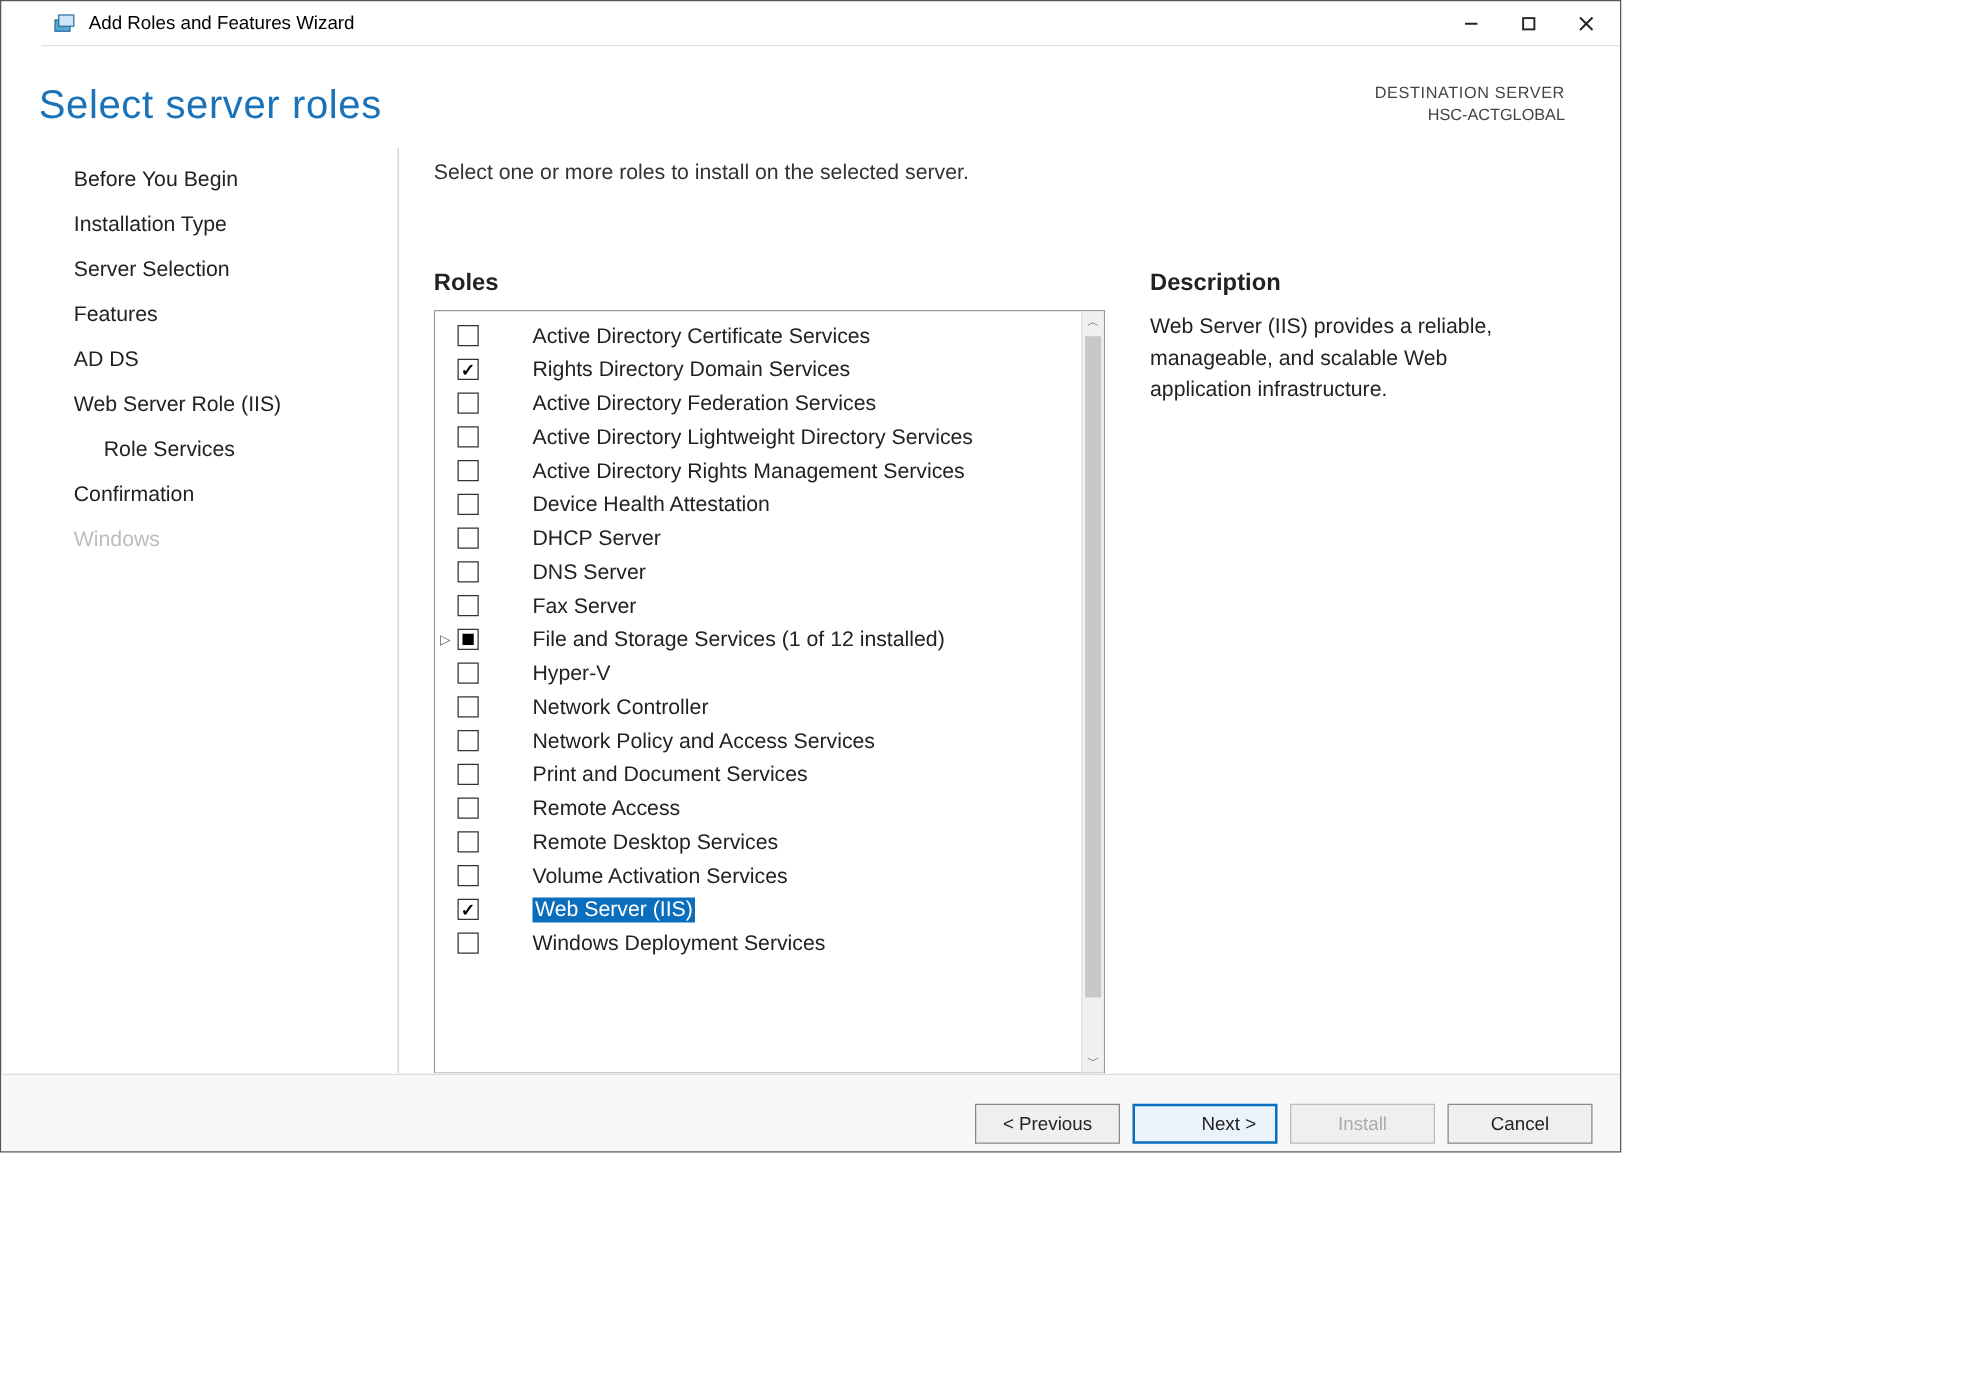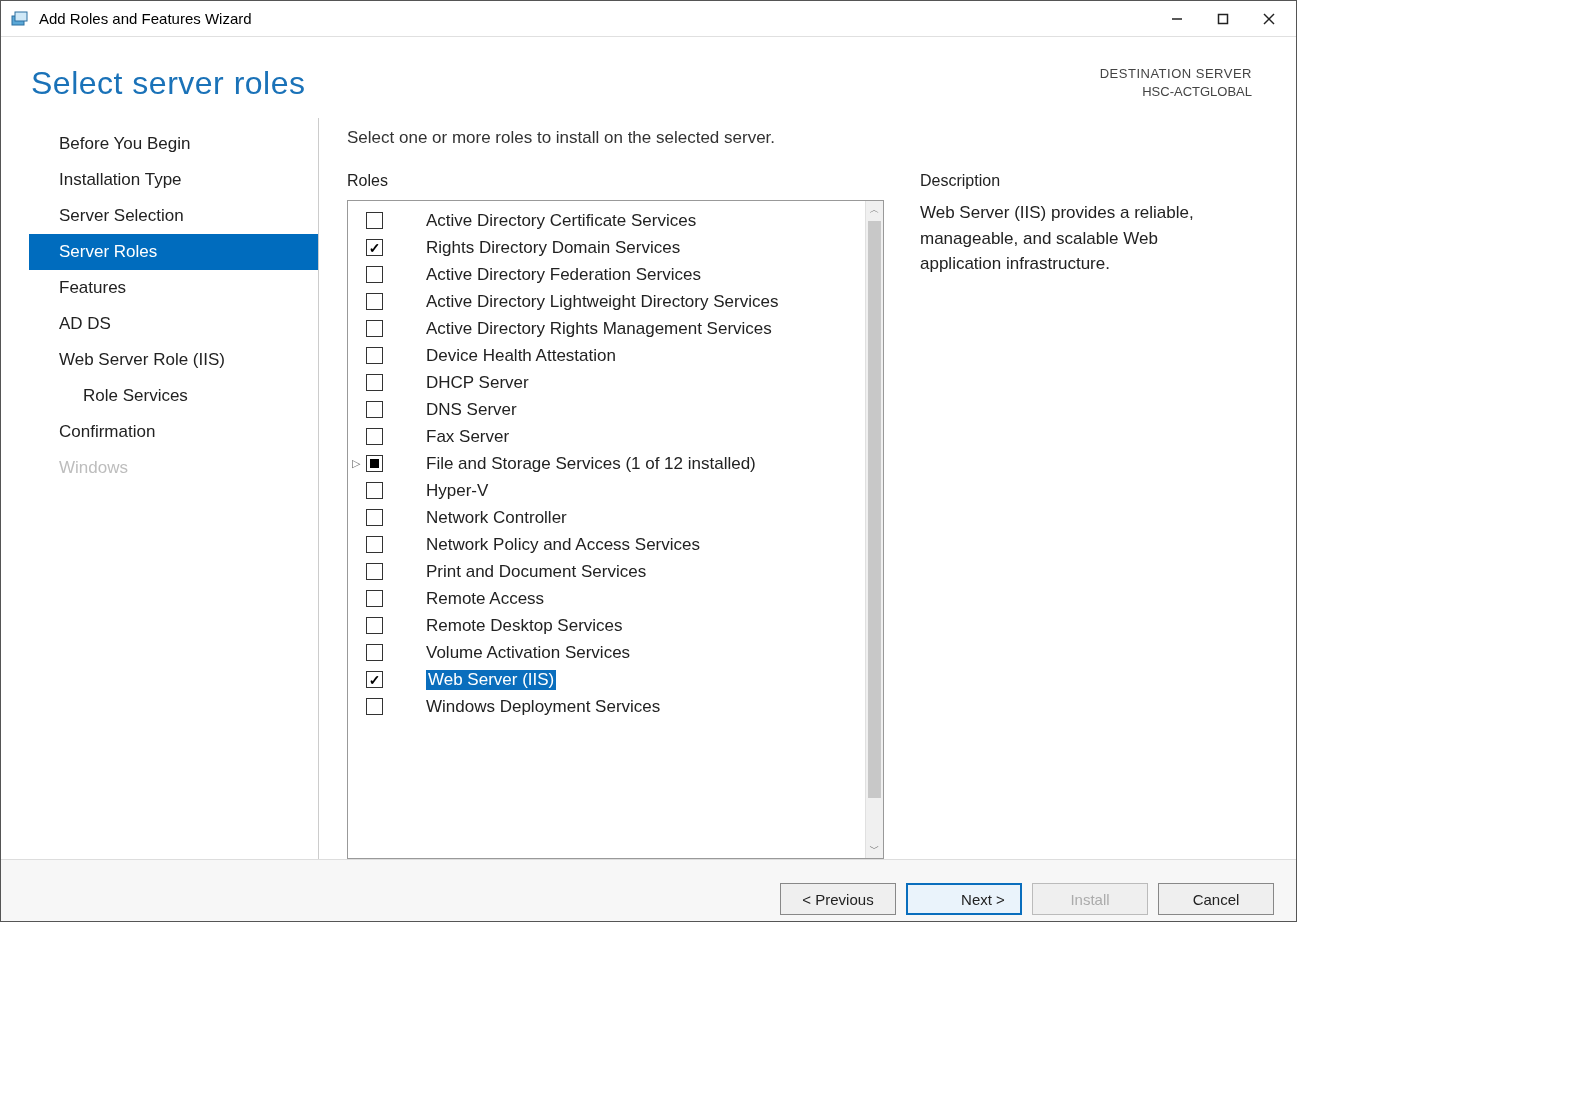--- a/index.html
+++ b/index.html
@@ -14,20 +14,21 @@
     display: flex;
     flex-direction: column;
     overflow: hidden;
   }
   .titlebar {
     height: 36px;
     display: flex;
     align-items: center;
     padding: 0 4px 0 8px;
     border-bottom: 1px solid #e0e0e0;
+    margin-left: 32px;
   }
   .titlebar .app-icon { width: 20px; height: 20px; margin-right: 10px; display:flex; align-items:center; justify-content:center;}
   .titlebar .title { flex: 1; font-size: 15px; color: #000; }
   .titlebar .winbtn { width: 46px; height: 32px; display:flex; align-items:center; justify-content:center; font-size:16px; color:#222;}
   .content {
     flex: 1;
     display: flex;
     flex-direction: column;
     padding: 0;
     overflow: hidden;
@@ -64,21 +65,21 @@
   .main {
     flex: 1;
     padding: 10px 28px 0 28px;
     display: flex;
     flex-direction: column;
     overflow: hidden;
   }
   .instruction { font-size: 17px; color: #333; margin-bottom: 24px;}
   .roles-row { flex:1; display:flex; gap: 36px; overflow:hidden;}
   .roles-col { flex:1; display:flex; flex-direction: column; min-width: 0;}
-  .col-header { font-size: 16px; font-weight: 400; margin-bottom: 10px; }
+  .col-header { font-size: 19px; font-weight: 700; margin-bottom: 10px; margin-top: 44px; }
   .listbox {
     border: 1px solid #999;
     flex: 1;
     overflow: hidden;
     display: flex;
   }
   .listbox-inner { flex:1; overflow:hidden; padding: 6px 0 6px 4px;}
   .scrollbar { width: 18px; background:#f0f0f0; position:relative; border-left:1px solid #e0e0e0;}
   .scroll-up, .scroll-down { position:absolute; left:0; right:0; height:18px; display:flex; align-items:center; justify-content:center; font-size:10px; color:#666;}
   .scroll-up { top:0;} .scroll-down { bottom:0; }
@@ -152,21 +153,20 @@
       <div class="dest-label">DESTINATION SERVER</div>
       <div>HSC-ACTGLOBAL</div>
     </div>
   </div>
 
   <div class="body-row">
     <div class="sidebar" id="sidebar">
         <div class="side-item">Before You Begin</div>
         <div class="side-item">Installation Type</div>
         <div class="side-item">Server Selection</div>
-        <div class="side-item selected">Server Roles</div>
         <div class="side-item">Features</div>
         <div class="side-item">AD DS</div>
         <div class="side-item">Web Server Role (IIS)</div>
         <div class="side-item sub">Role Services</div>
         <div class="side-item">Confirmation</div>
         <div class="side-item disabled">Windows</div>
       </div>
 
     <div class="main">
       <div class="instruction">Select one or more roles to install on the selected server.</div>

